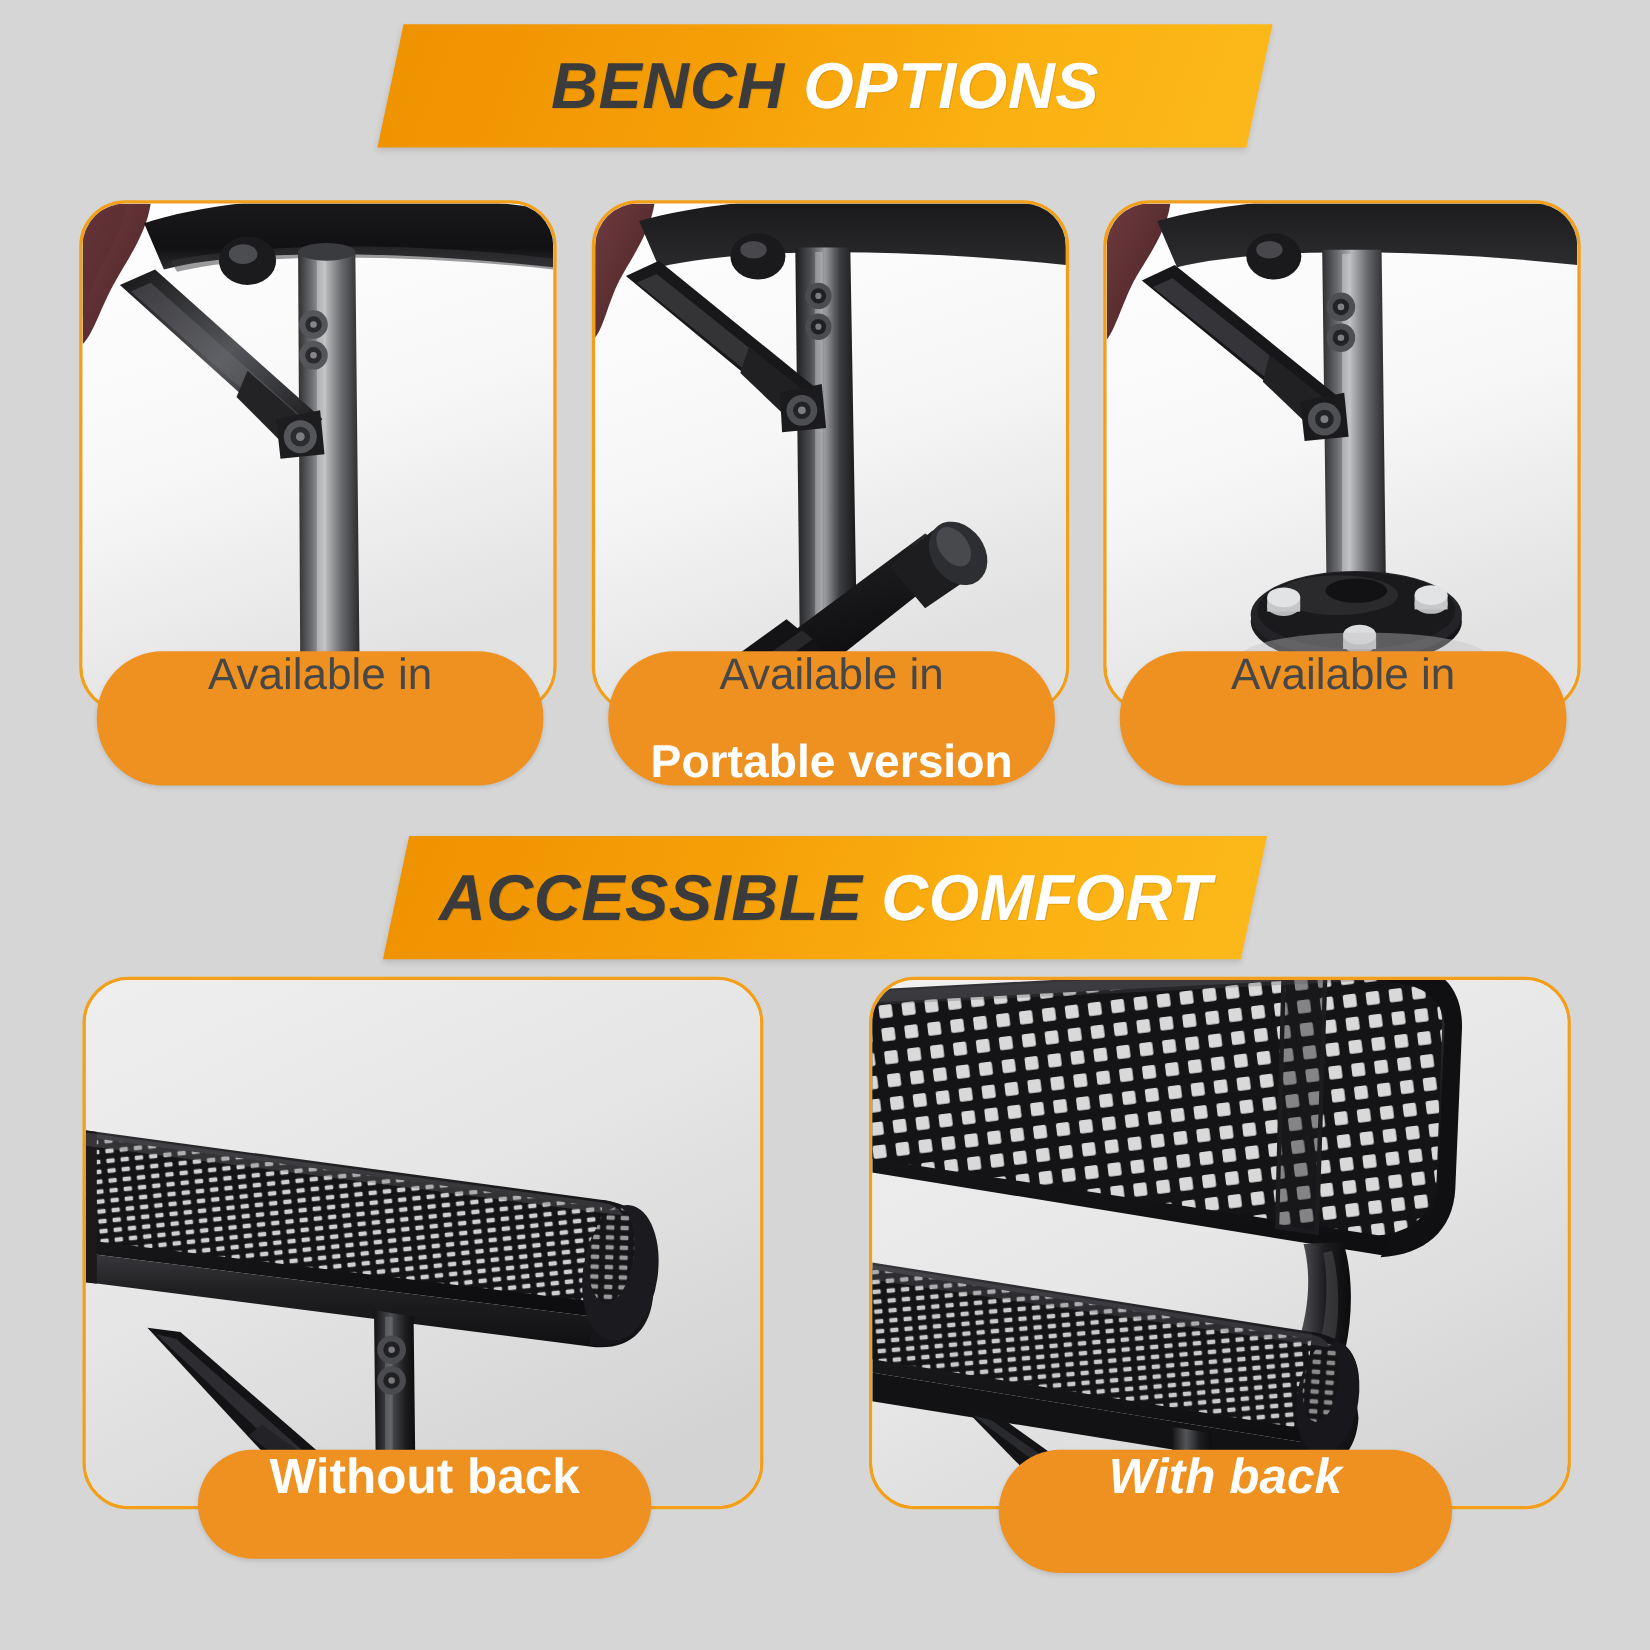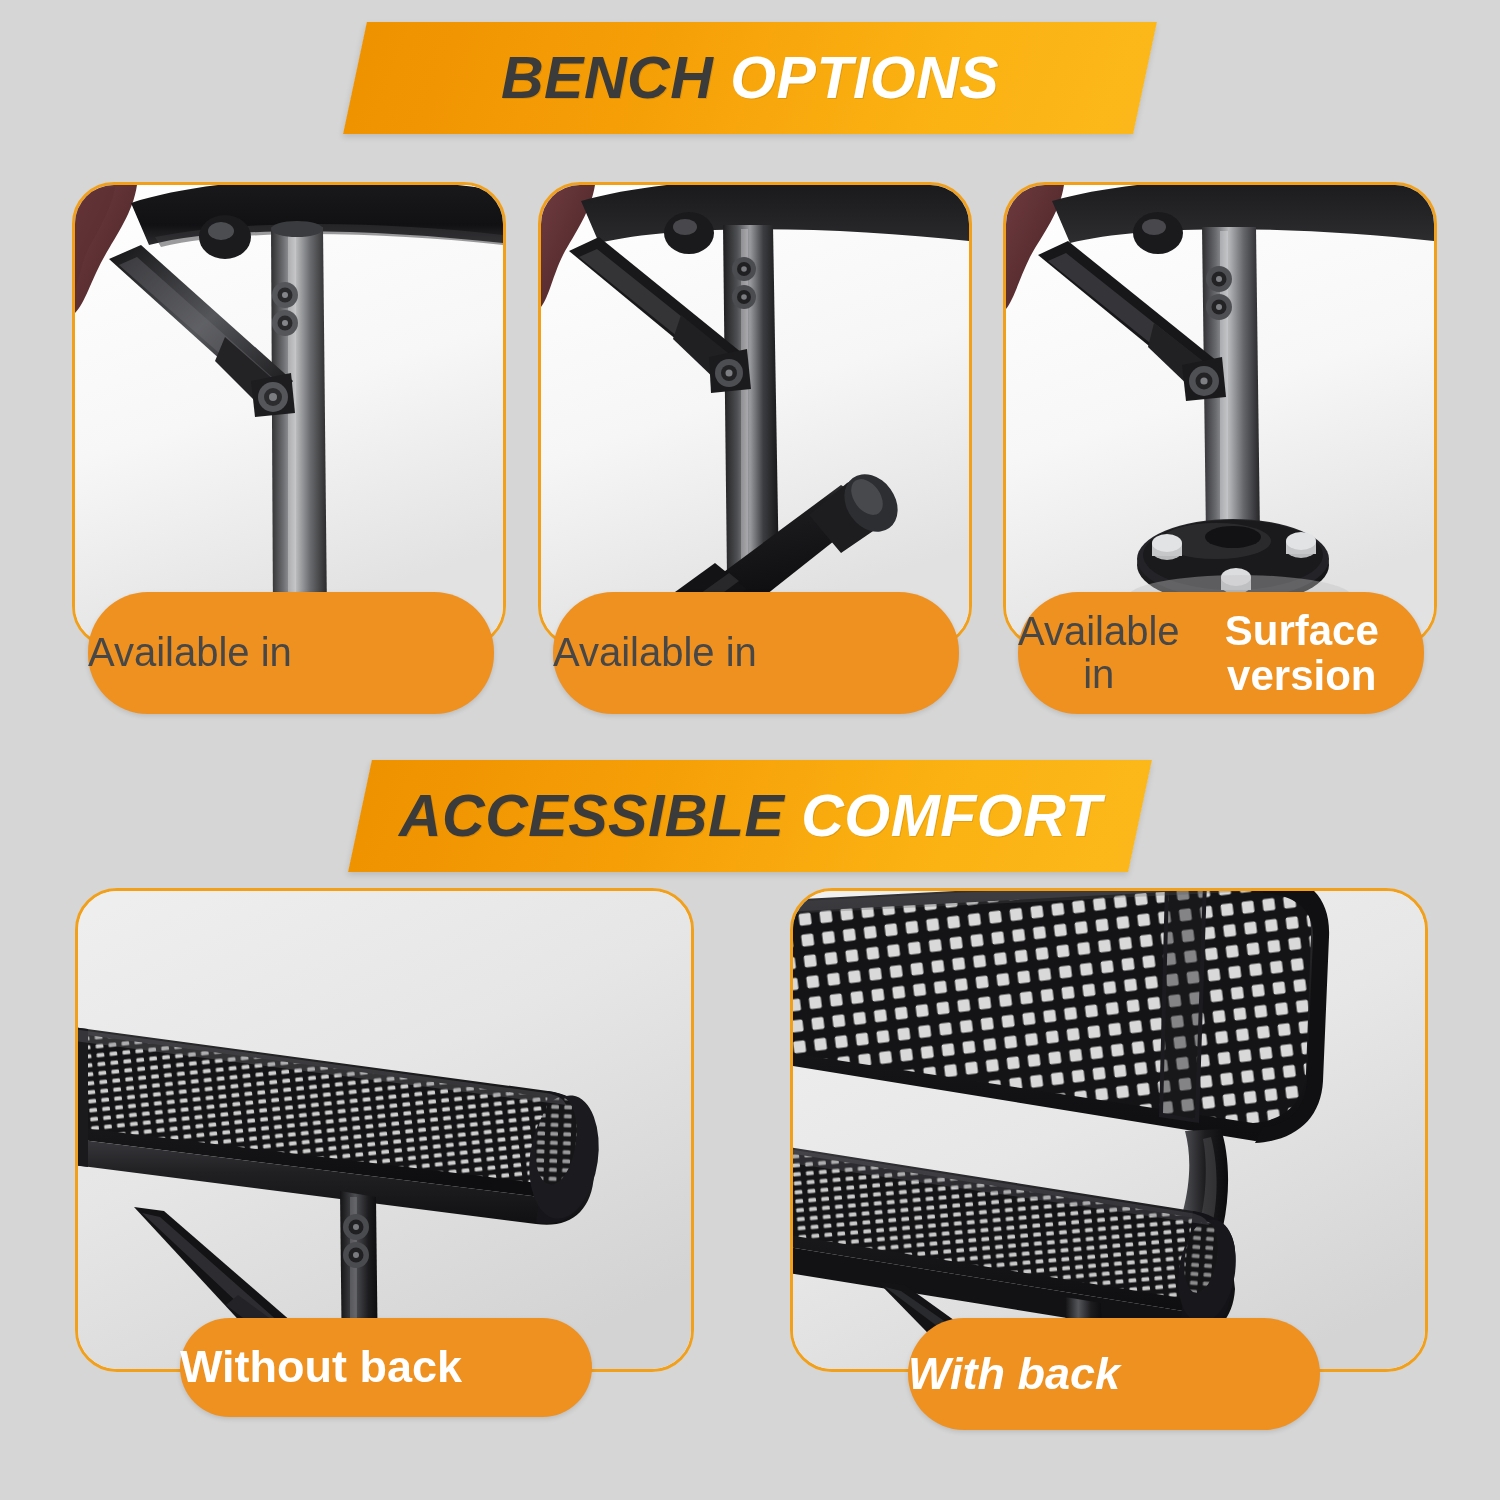--- a/index.html
+++ b/index.html
@@ -43,22 +43,22 @@
     overflow:hidden;
   }
   .photo{position:absolute;inset:0;}
   .photo svg{display:block;width:100%;height:100%;}
 
   
   .pill{
     position:absolute;
     background:#ee9120;
     border-radius:60px;
-    display:flex;
-    align-items:center;justify-content:flex-start;
+    display:flex;flex-direction:column;
+    align-items:center;justify-content:space-between;
     text-align:center;
     line-height:1.08;
     box-shadow:0 2px 5px rgba(0,0,0,.12);
     z-index:5;
   }
   .pill .l1{color:#474747;font-size:40px;font-weight:normal;}
   .pill .l2{color:#ffffff;font-size:42px;font-weight:bold;}
   .pill.single .l2{font-size:45px;}
 
   
@@ -220,20 +220,21 @@
       <circle cx="203" cy="84" r="2.8" fill="#7b7c80"></circle>
       <circle cx="203" cy="112" r="12" fill="#4b4c50"></circle>
       <circle cx="203" cy="112" r="7" fill="#202023"></circle>
       <circle cx="203" cy="112" r="2.8" fill="#7b7c80"></circle>
     </svg>
   </div>
 </div>
 
 <div class="pill" id="pill-portable">
   <span class="l1">Available in</span>
+  <span class="l2">Portable version</span>
 </div>
 
 <div class="card" id="card-surface">
   <div class="photo">
     <svg viewBox="0 0 428 460" preserveAspectRatio="xMidYMid slice">
       <defs>
         <linearGradient id="bgC" x1="0" y1="0" x2="0.3" y2="1">
           <stop offset="0" stop-color="#ffffff"></stop>
           <stop offset="0.55" stop-color="#f7f7f7"></stop>
           <stop offset="1" stop-color="#e2e2e2"></stop>
@@ -306,21 +307,20 @@
       <circle cx="213" cy="94" r="3" fill="#7e7f83"></circle>
       <circle cx="213" cy="122" r="13" fill="#4e4f53"></circle>
       <circle cx="213" cy="122" r="7.5" fill="#232326"></circle>
       <circle cx="213" cy="122" r="3" fill="#7e7f83"></circle>
     </svg>
   </div>
 </div>
 
 <div class="pill" id="pill-surface">
   <span class="l1">Available in</span>
-  <span class="l2">Surface version</span>
 </div>
 
 <div class="banner" id="banner-comfort">
   <div class="inner">
     <span class="ttl-dark">ACCESSIBLE </span><span class="ttl-light">COMFORT</span>
   </div>
 </div>
 
 <div class="card" id="card-noback">
   <div class="photo">

